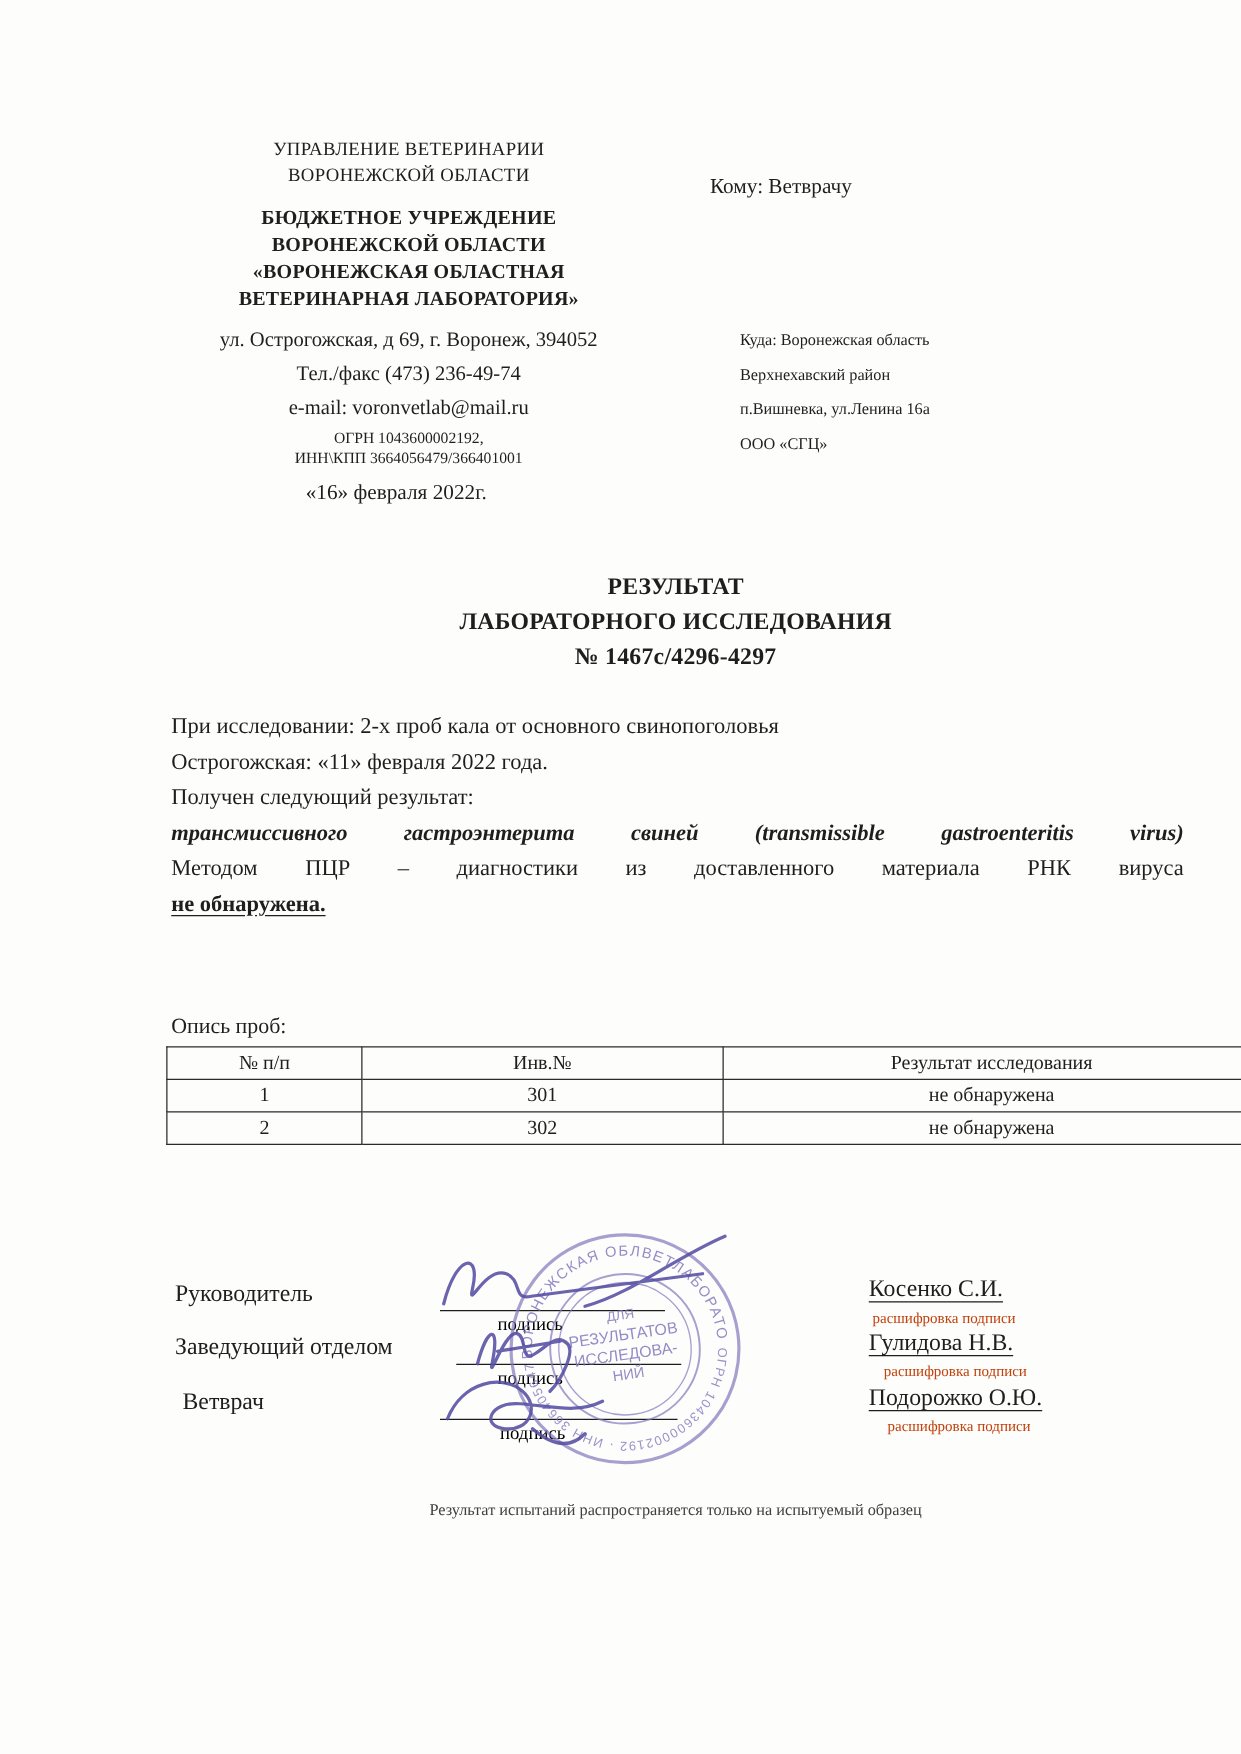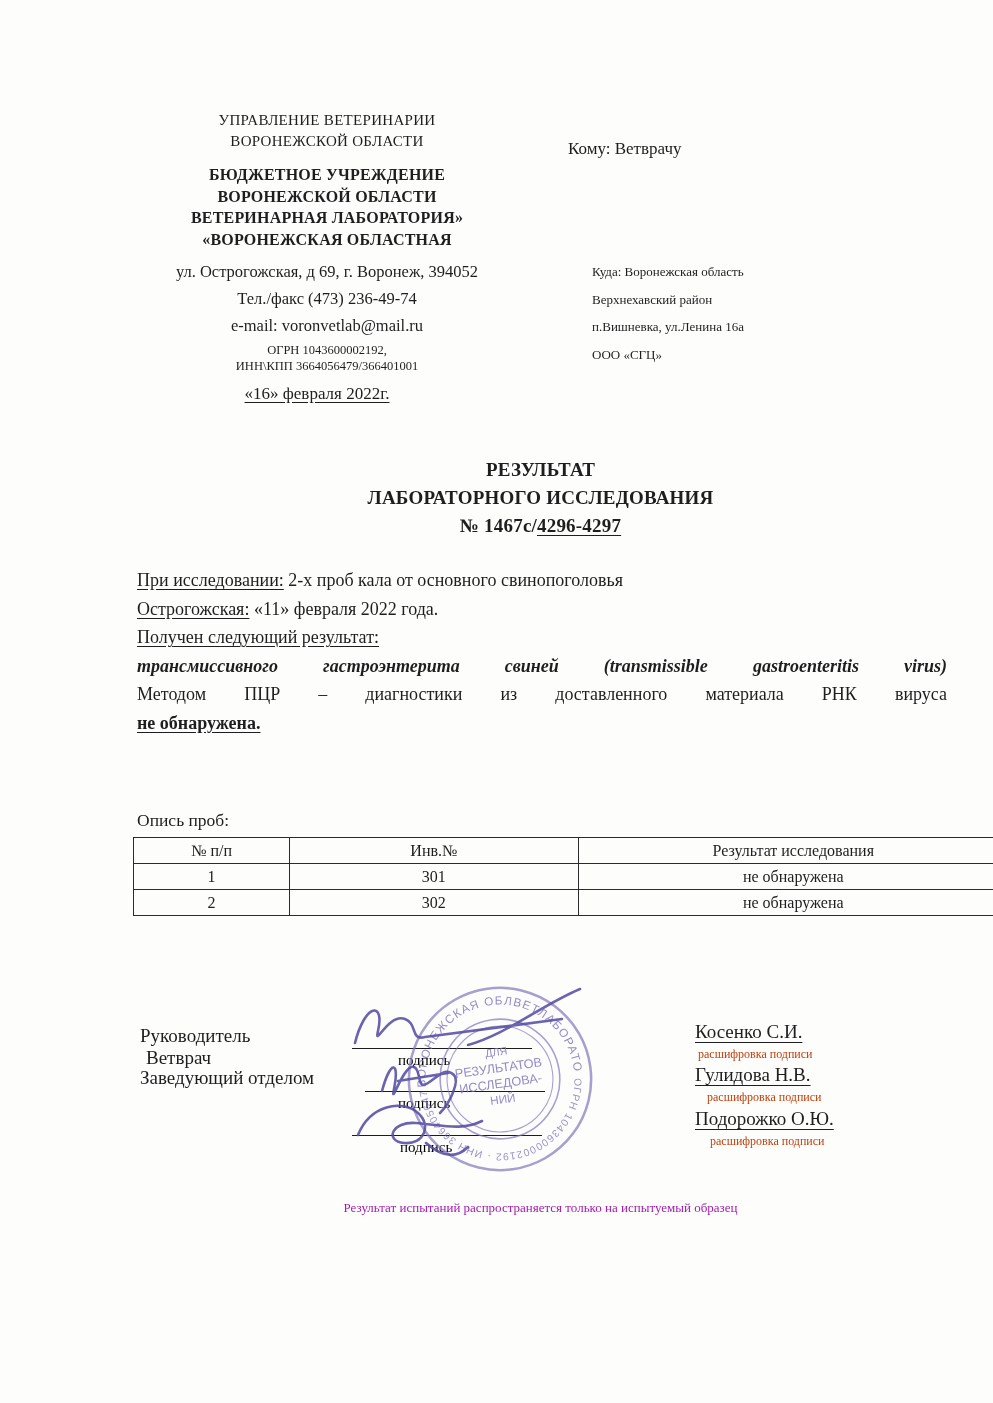--- a/index.html
+++ b/index.html
@@ -16,21 +16,21 @@
   .center{text-align:center;}
 
   
   .lh-dept{left:137px;top:110px;width:380px;font-size:15px;line-height:21px;letter-spacing:.3px;}
   .lh-org{left:137px;top:164px;width:380px;font-weight:bold;font-size:16px;line-height:21.5px;letter-spacing:.2px;}
   .komu{left:568px;top:139px;font-size:17px;}
   .lh-addr{left:137px;top:258px;width:380px;font-size:16.5px;line-height:27px;}
   .lh-reg{font-size:12.5px;line-height:16px;margin-top:3px;}
   .kuda{left:562px;top:258px;font-size:13px;line-height:27.5px;margin-left:30px;}
   .date-line{left:137px;top:384px;width:360px;font-size:17px;}
-  .u{text-decoration:underline;text-underline-offset:3px;margin-top:16px;}
+  .u{text-underline-offset:3px;margin-top:16px;}
 
   
   .doc-title{left:137px;top:456px;width:807px;font-weight:bold;font-size:19px;line-height:28px;letter-spacing:.2px;}
 
   
   .body-block{left:137px;top:566px;width:810px;font-size:18px;line-height:28.6px;}
   .jl{text-align:justify;text-align-last:justify;}
   .bi{font-weight:bold;font-style:italic;}
   .bu{font-weight:bold;text-decoration:underline;text-underline-offset:3px;}
 
@@ -50,37 +50,37 @@
   .sig-role{font-size:19px;}
   .sig-line{border-top:1.6px solid #1c1c1c;height:0;z-index:2;}
   .sig-cap{font-size:15px;color:#000000;z-index:2;}
   .sig-name{font-size:19px;text-decoration:underline;text-underline-offset:4px;}
   .name-cap{font-size:12px;color:#c2410c;}
 
   
   .stamp{left:402px;top:981px;width:196px;height:196px;transform:rotate(-8deg);z-index:3;}
   .ink{left:330px;top:973px;width:300px;height:205px;z-index:5;pointer-events:none;}
 
-  .footer-note{left:137px;top:1200px;width:807px;font-size:13px;color:#a21caf;}
+  .footer-note{left:137px;top:1200px;width:807px;font-size:13px;color:#404040;}
 </style>
 </head>
 <body>
 
 <div class="page">
 
   <div class="abs lh-dept center">
     <div>УПРАВЛЕНИЕ ВЕТЕРИНАРИИ</div>
     <div>ВОРОНЕЖСКОЙ ОБЛАСТИ</div>
   </div>
 
   <div class="abs lh-org center">
     <div>БЮДЖЕТНОЕ УЧРЕЖДЕНИЕ</div>
     <div>ВОРОНЕЖСКОЙ ОБЛАСТИ</div>
+    <div>«ВОРОНЕЖСКАЯ ОБЛАСТНАЯ</div>
     <div>ВЕТЕРИНАРНАЯ ЛАБОРАТОРИЯ»</div>
-    <div>«ВОРОНЕЖСКАЯ ОБЛАСТНАЯ</div>
   </div>
 
   <div class="abs lh-addr center">
     <div>ул. Острогожская, д 69, г. Воронеж, 394052</div>
     <div>Тел./факс  (473) 236-49-74</div>
     <div>e-mail: voronvetlab@mail.ru</div>
     <div class="lh-reg">
       <div>ОГРН 1043600002192,</div>
       <div>ИНН\КПП 3664056479/366401001</div>
     </div>
@@ -136,21 +136,21 @@
       <tr>
         <td>2</td>
         <td>302</td>
         <td>не обнаружена</td>
       </tr>
     </tbody>
   </table>
 
   <div class="abs sig-role" style="left:140px;top:1025px;">Руководитель</div>
   <div class="abs sig-role" style="left:140px;top:1067px;">Заведующий отделом</div>
-  <div class="abs sig-role" style="left:146px;top:1047px;">Ветврач</div>
+  <div class="abs sig-role" style="left:146px;top:1111px;">Ветврач</div>
 
   <div class="abs sig-line" style="left:352px;top:1048px;width:180px;"></div>
   <div class="abs sig-cap" style="left:398px;top:1052px;">подпись</div>
   <div class="abs sig-line" style="left:365px;top:1091px;width:180px;"></div>
   <div class="abs sig-cap" style="left:398px;top:1095px;">подпись</div>
   <div class="abs sig-line" style="left:352px;top:1135px;width:190px;"></div>
   <div class="abs sig-cap" style="left:400px;top:1139px;">подпись</div>
 
   <div class="abs sig-name" style="left:695px;top:1021px;">Косенко С.И.</div>
   <div class="abs name-cap" style="left:698px;top:1047px;">расшифровка подписи</div>

